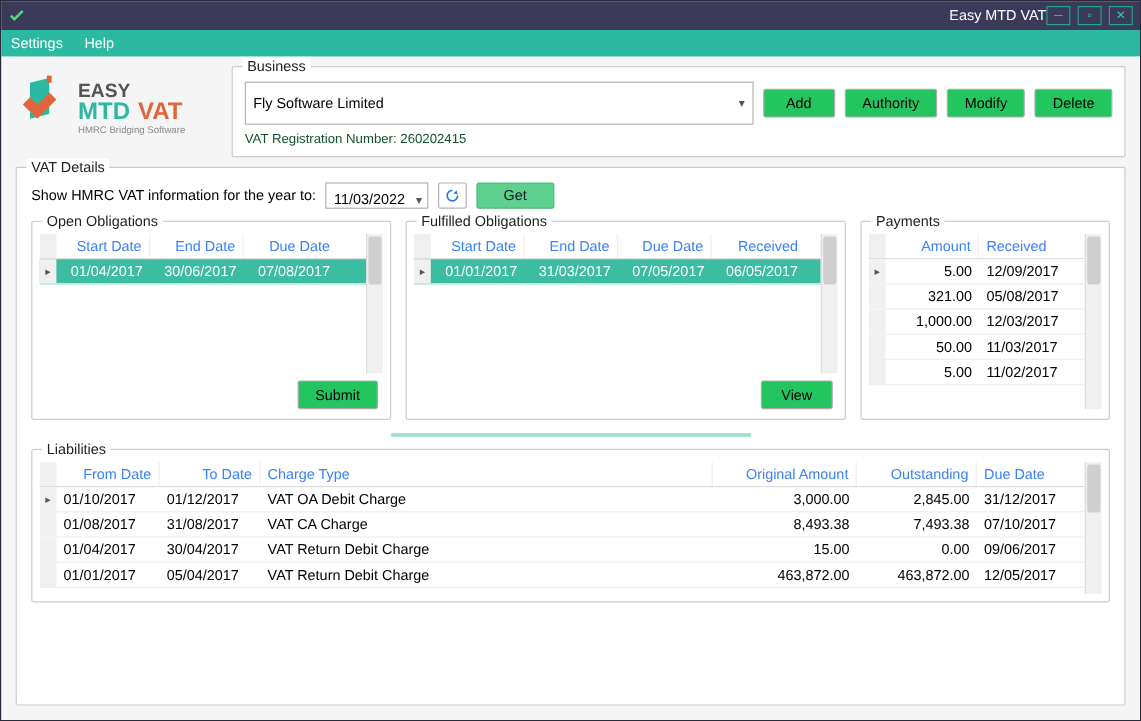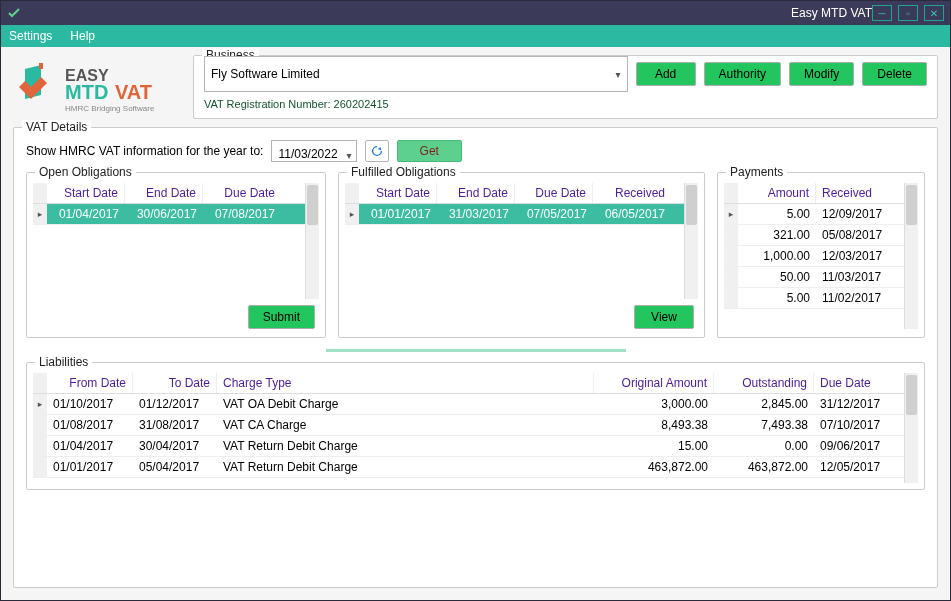--- a/index.html
+++ b/index.html
@@ -9,43 +9,43 @@
 .titlebar .app-icon { width: 14px; height: 14px; margin-right: 6px; display: inline-flex; align-items: center; justify-content: center; }
 .titlebar .title { flex: 1; font-size: 12px; text-align: right; }
 .win-btns { display: flex; gap: 6px; }
 .win-btn { width: 20px; height: 16px; border: 1px solid #1fa48e; background: #3b3b59; color: #36c9b0; display: flex; align-items: center; justify-content: center; font-size: 10px; cursor: pointer; }
 .menubar { height: 22px; background: #2cb9a1; color: #fff; display: flex; align-items: center; padding: 0 8px; gap: 18px; }
 .menubar span { cursor: pointer; }
 .content { flex: 1; padding: 8px 12px 12px 12px; display: flex; flex-direction: column; gap: 8px; }
 .toprow { display: flex; gap: 10px; align-items: flex-start; }
 .logo { width: 170px; padding-top: 6px; }
 .logo-svg { display: block; }
-.biz-group { flex: 1; border: 1px solid #ccc; border-radius: 2px; padding: 0 10px 8px 10px; position: relative; background: #fff; }
+.biz-group { flex: 1; border: 1px solid #ccc; border-radius: 2px; padding: 12px 10px 8px 10px; position: relative; background: #fff; }
 .group-label { position: absolute; top: -8px; left: 8px; background: #fff; padding: 0 4px; font-size: 12px; color: #222; }
 .biz-row { display: flex; gap: 8px; align-items: center; margin-bottom: 6px; }
 .biz-select { flex: 1; height: 36px; border: 1px solid #b5b5b5; background: #fff; padding: 0 20px 0 6px; position: relative; display: flex; align-items: center; }
 .biz-select .chev { position: absolute; right: 6px; top: 50%; transform: translateY(-50%); font-size: 10px; color: #555; }
 .btn { height: 24px; min-width: 60px; padding: 0 14px; border: 1px solid #adadad; background: #22c55e; font-size: 12px; cursor: pointer; border-radius: 2px; }
 .vat-reg { font-size: 11px; color: #14532d; }
 .vat-details { border: 1px solid #ccc; border-radius: 2px; padding: 12px 12px 10px 12px; position: relative; background: #fff; flex: 1; display: flex; flex-direction: column; gap: 10px; }
 .info-row { display: flex; align-items: center; gap: 8px; }
 .date-sel { height: 22px; border: 1px solid #b5b5b5; background: #fff; padding: 0 18px 0 6px; position: relative; display: inline-flex; align-items: flex-end; font-size: 12px; }
 .date-sel .chev { position: absolute; right: 4px; font-size: 10px; color: #555; }
 .icon-btn { width: 24px; height: 22px; border: 1px solid #b5b5b5; background: #fff; display: inline-flex; align-items: center; justify-content: center; cursor: pointer; border-radius: 2px; }
-.get-btn { height: 22px; padding: 0 22px; background: #5dd08d; border: 1px solid #4bb77a; color: #7f1d1d; font-size: 12px; cursor: pointer; border-radius: 2px; }
+.get-btn { height: 22px; padding: 0 22px; background: #5dd08d; border: 1px solid #4bb77a; color: #0f172a; font-size: 12px; cursor: pointer; border-radius: 2px; }
 .panels { display: flex; gap: 12px; }
 .panel { border: 1px solid #ccc; border-radius: 2px; position: relative; padding: 10px 6px 8px 6px; background: #fff; display: flex; flex-direction: column; }
 .panel .group-label { top: -8px; }
 .panel-open { flex: 0 0 300px; }
 .panel-fulfilled { flex: 1; }
 .panel-pay { flex: 0 0 200px; }
 .grid-wrap { display: flex; height: 116px; }
 .grid { flex: 1; overflow: hidden; }
 .grid-h { display: flex; background: #fff; border-bottom: 1px solid #ddd; }
-.gh { padding: 3px 6px; text-align: right; font-size: 12px; color: #4c1d95; border-right: 1px solid #eee; }
+.gh { padding: 3px 6px; text-align: right; font-size: 12px; color: #3b82f6; border-right: 1px solid #eee; }
 .gh:last-child { border-right: none; }
 .gr { display: flex; border-bottom: 1px solid #eee; }
 .gr.sel { background: #3cbca1; color: #fff; }
 .gr.sel .marker { background: #f0f0f0; }
 .gc { padding: 3px 6px; text-align: right; font-size: 12px; }
 .marker { width: 14px; flex: 0 0 14px; background: #f0f0f0; display: flex; align-items: center; justify-content: center; font-size: 9px; color: #555; }
 .vscroll { width: 14px; background: #f0f0f0; border-left: 1px solid #ddd; position: relative; }
 .vscroll .thumb { position: absolute; left: 1px; right: 1px; top: 2px; height: 40px; background: #cfcfcf; border-radius: 2px; }
 .panel-foot { display: flex; justify-content: flex-end; padding: 6px 4px 0 0; }
 .sep { height: 4px; display: flex; align-items: center; justify-content: center; }

